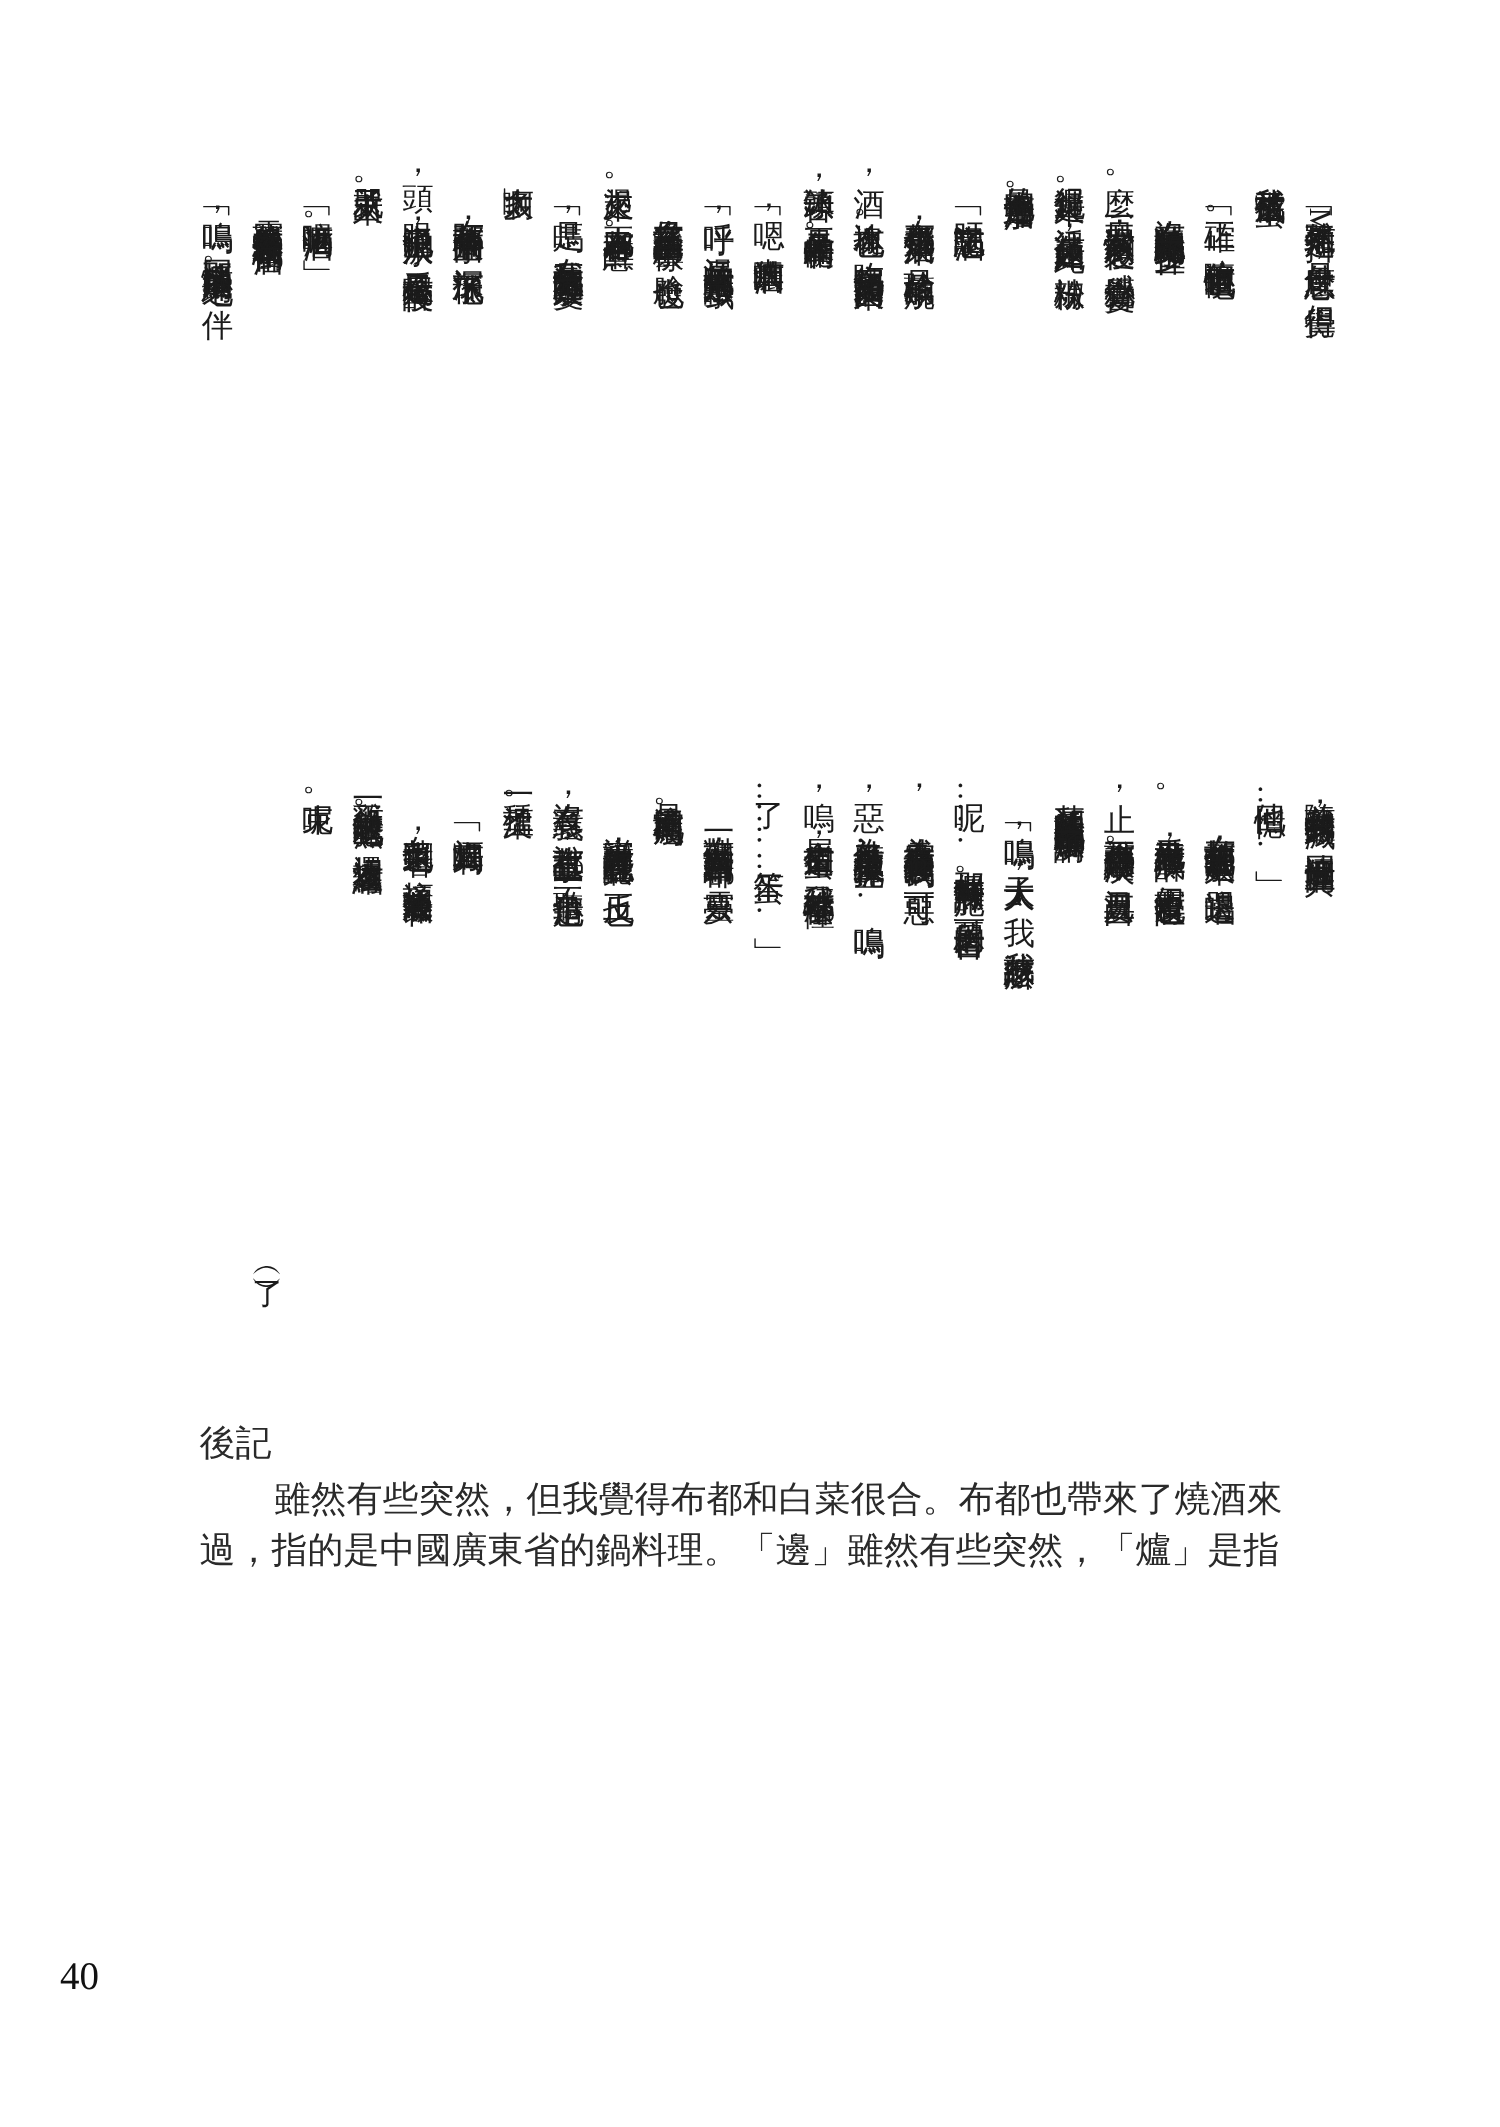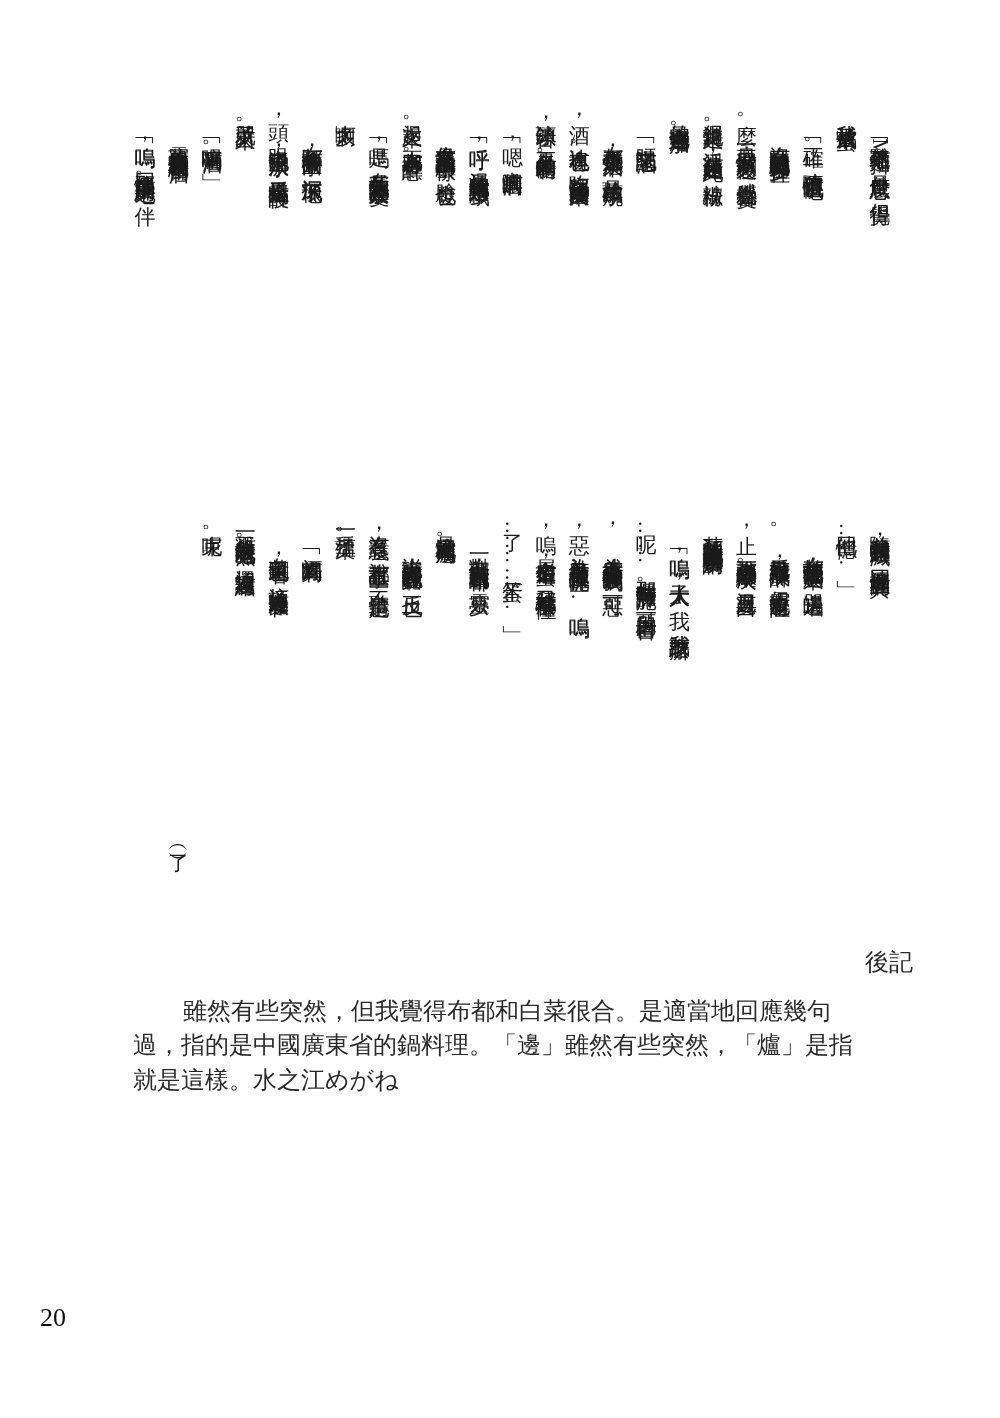--- a/index.html
+++ b/index.html
@@ -30,21 +30,21 @@
   .afterword {
     position: absolute;
     left: 133px;
     top: 945px;
     width: 780px;
     color: #2a2a2a;
     font-family: "DejaVu Sans", sans-serif;
     font-size: 24px;
     line-height: 34.6px;
   }
-  .afterword .aw-title { margin-bottom: 14px; text-align: right; }
+  .afterword .aw-title { margin-bottom: 2px; }
   .afterword .line { white-space: nowrap; }
   .afterword .line.indent { padding-left: 50px; }
   
   .page-num {
     position: absolute;
     left: 40px;
     top: 1303px;
     font-size: 26px;
     color: #111;
     font-family: "Liberation Serif", serif;
@@ -100,19 +100,18 @@
     <div class="vcol indent">「酒真好喝啊」</div>
     <div class="vcol indent">白菜也還剩著，這頓之後連著冷飯和</div>
     <div class="vcol">雞蛋一起做成雜煮吧。一切還遠遠沒有結</div>
     <div class="vcol">束呢。</div>
     <div class="vcol end">（了）</div>
   </div>
 
 <div class="afterword">
   <div class="aw-title">後記</div>
   <div>
-      <div class="line indent">雖然有些突然，但我覺得布都和白菜很合。是適當地回應幾句</div>
+      <div class="line indent">雖然有些突然，但我覺得布都和白菜很合。布都也帶來了燒酒來</div>
       <div class="line">過，指的是中國廣東省的鍋料理。「邊」雖然有些突然，「爐」是指</div>
-      <div class="line">就是這樣。水之江めがね</div>
     </div>
 </div>
 
-<div class="page-num">20</div>
+<div class="page-num">40</div>
 
 </body></html>

